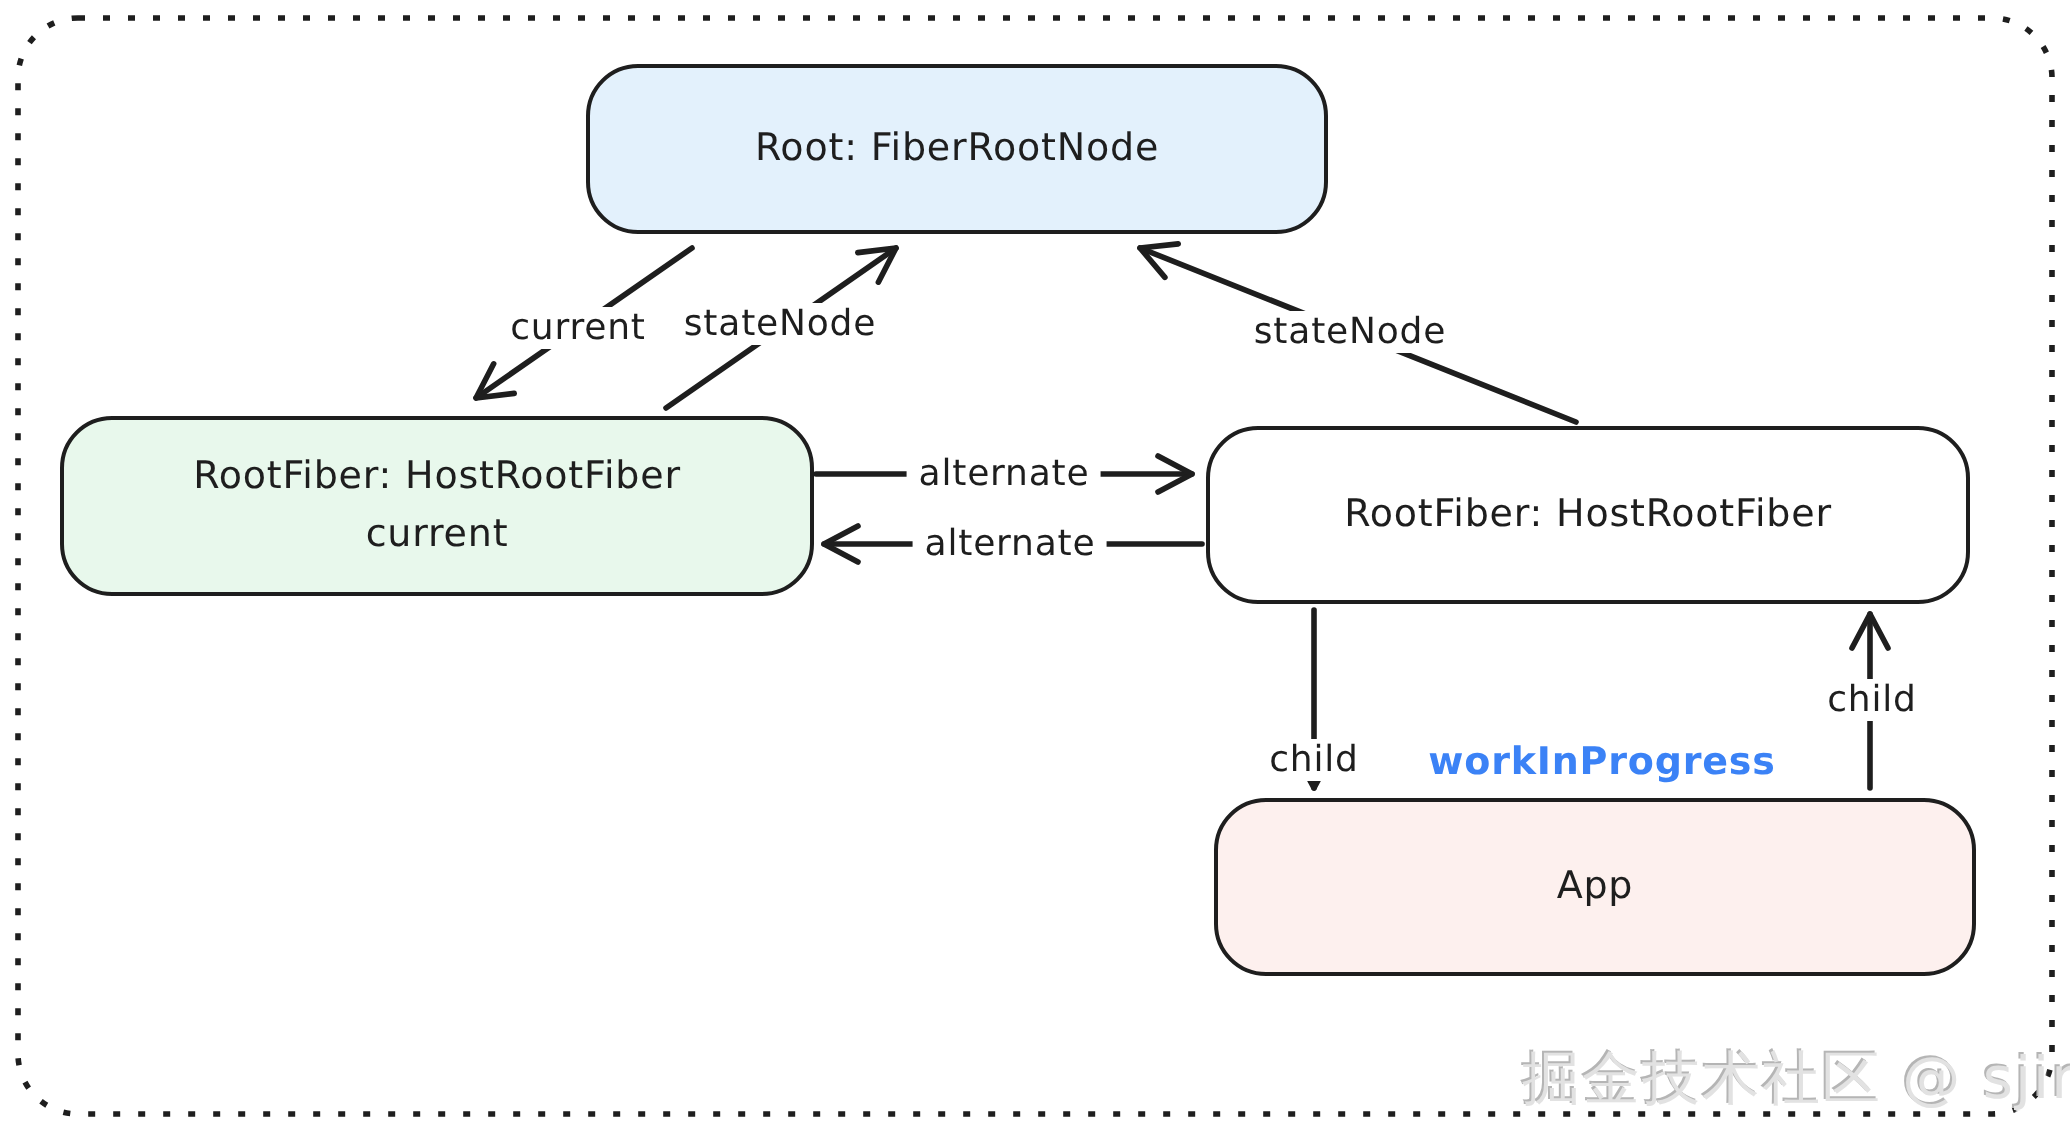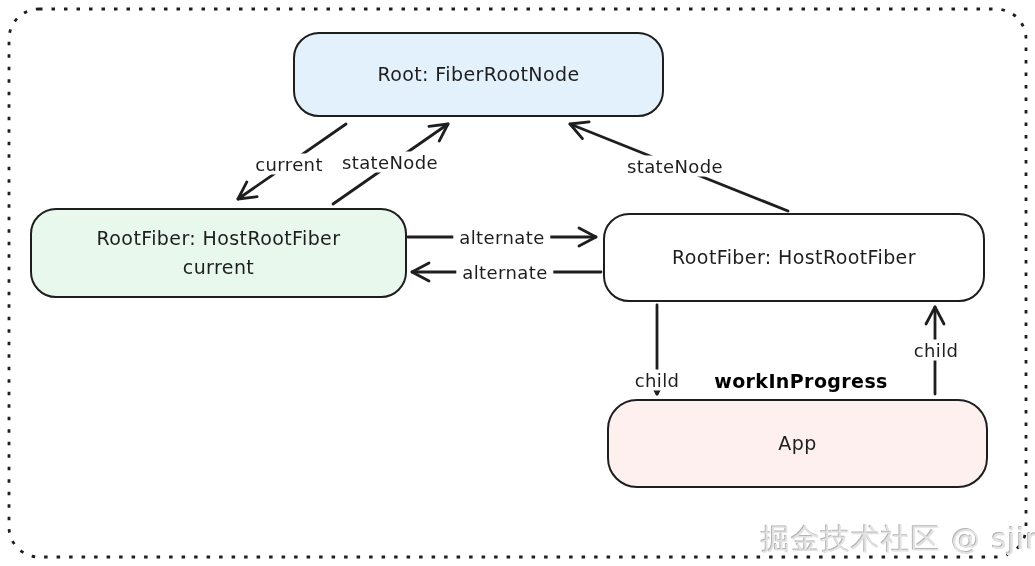--- a/index.html
+++ b/index.html
@@ -23,33 +23,33 @@
     justify-content:center;
     text-align:center;
     font-size:19px;
     letter-spacing:0.4px;
     line-height:29px;
     box-sizing:border-box;
   }
   .node-root{left:293px;top:32px;width:371px;height:85px;background:#e3f1fc;}
   .node-green{left:30px;top:208px;width:377px;height:90px;background:#e8f8ec;}
   .node-white{left:603px;top:213px;width:382px;height:89px;background:#ffffff;}
-  .node-app{left:607px;top:399px;width:381px;height:89px;background:#fdf0ee;border-radius:30px;}
+  .node-app{left:607px;top:399px;width:381px;height:89px;background:#fdf0ee;}
   .elabel{
     position:absolute;
     z-index:3;
     transform:translate(-50%,-50%);
     background:#ffffff;
     padding:0 6px;
     font-size:18px;
     letter-spacing:0.4px;
     white-space:nowrap;
   }
   .elabel-wip{
-    color:#000000;
+    color:#3b82f6;
     background:transparent;
     font-size:19px;
     font-weight:bold;
   }
   .watermark{
     position:absolute;
     z-index:4;
     right:-10px;
     bottom:6px;
     font-size:29px;

